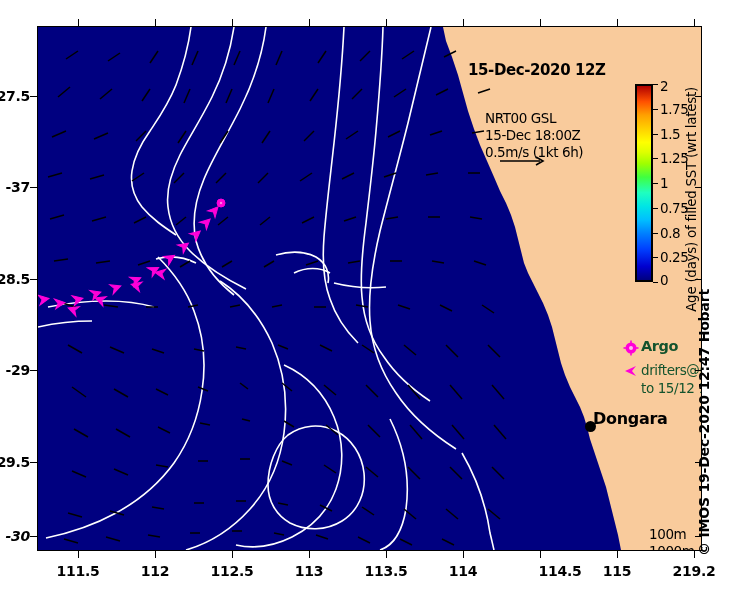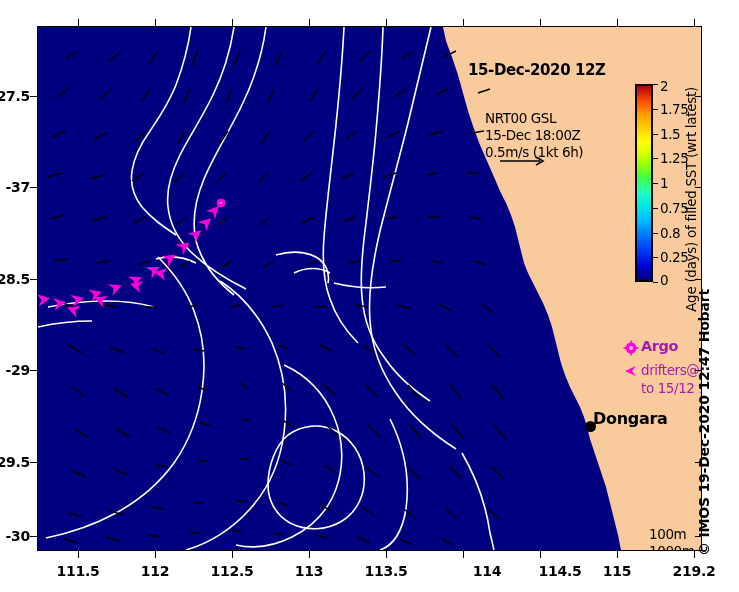--- a/index.html
+++ b/index.html
@@ -44,21 +44,21 @@
   .cb-tick{position:absolute;left:18px;width:5px;height:1px;background:#000;}
   .cb-lab{position:absolute;left:25px;font-size:13.5px;color:#000;
           transform:translateY(-50%);white-space:nowrap;letter-spacing:-0.4px;}
   #cbar-title{position:absolute;left:645px;top:60px;font-size:13.5px;color:#000;
               white-space:nowrap;transform-origin:left top;
               transform:rotate(-90deg) translate(-100%,0);letter-spacing:-0.3px;}
 
   
   #legend{position:absolute;left:573px;top:311px;}
   .leg-row{position:relative;height:18px;}
-  .leg-lab{position:absolute;left:30px;font-size:13.5px;color:#a21caf;white-space:nowrap;letter-spacing:-0.4px;}
+  .leg-lab{position:absolute;left:30px;font-size:13.5px;color:#14532d;white-space:nowrap;letter-spacing:-0.4px;}
   #argo-label{font-weight:bold;font-size:14.5px;}
   #argo-glyph{position:absolute;left:12px;top:2px;}
   #drifter-glyph{position:absolute;left:10px;top:26px;}
 
   
   #depth-key{position:absolute;left:611px;top:499px;font-size:13.5px;
              color:#000;line-height:17px;letter-spacing:-0.4px;}
 
   
   #copyright{position:absolute;left:712px;top:540px;font-size:14px;font-weight:bold;
@@ -409,21 +409,21 @@
     <div class="tick tick-x" style="left:463px;top:551px;"></div>
     <div class="tick tick-x" style="left:540px;top:551px;"></div>
     <div class="tick tick-x" style="left:617px;top:551px;"></div>
     <div class="tick tick-x" style="left:694px;top:551px;"></div>
 
     <div class="xlab" style="left:78px;top:563px;">111.5</div>
     <div class="xlab" style="left:155px;top:563px;">112</div>
     <div class="xlab" style="left:232px;top:563px;">112.5</div>
     <div class="xlab" style="left:309px;top:563px;">113</div>
     <div class="xlab" style="left:386px;top:563px;">113.5</div>
-    <div class="xlab" style="left:463px;top:563px;margin-left:24px;">114</div>
+    <div class="xlab" style="left:463px;top:563px;">114</div>
     <div class="xlab" style="left:560px;top:563px;">114.5</div>
     <div class="xlab" style="left:617px;top:563px;">115</div>
     <div class="xlab" style="left:694px;top:563px;">219.2</div>
   </div>
 
   <div id="y-axis">
     <div class="tick tick-y" style="left:30px;top:96px;"></div>
     <div class="tick tick-y" style="left:30px;top:187px;"></div>
     <div class="tick tick-y" style="left:30px;top:279px;"></div>
     <div class="tick tick-y" style="left:30px;top:370px;"></div>
@@ -436,19 +436,19 @@
     <div class="tick tick-y" style="left:695px;top:370px;"></div>
     <div class="tick tick-y" style="left:695px;top:462px;"></div>
     <div class="tick tick-y" style="left:695px;top:536px;"></div>
 
     <div id="ylab-wrap">
       <div class="ylab" style="top:96px;">-27.5</div>
       <div class="ylab" style="top:187px;">-37</div>
       <div class="ylab" style="top:279px;">-28.5</div>
       <div class="ylab" style="top:370px;">-29</div>
       <div class="ylab" style="top:462px;">-29.5</div>
-      <div class="ylab" style="top:536px;">-30</div>
+      <div class="ylab" style="top:536px;font-style:italic;">-30</div>
     </div>
   </div>
 
   <div id="copyright">© IMOS 19-Dec-2020 12:47 Hobart</div>
 
 </div>
 
 </body></html>

